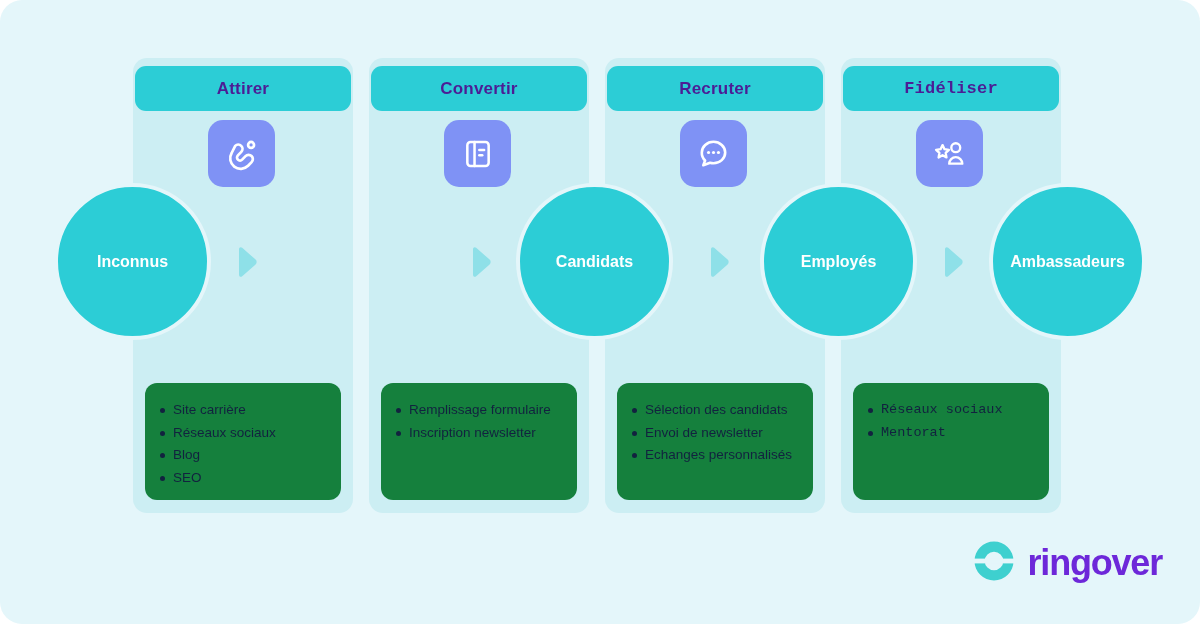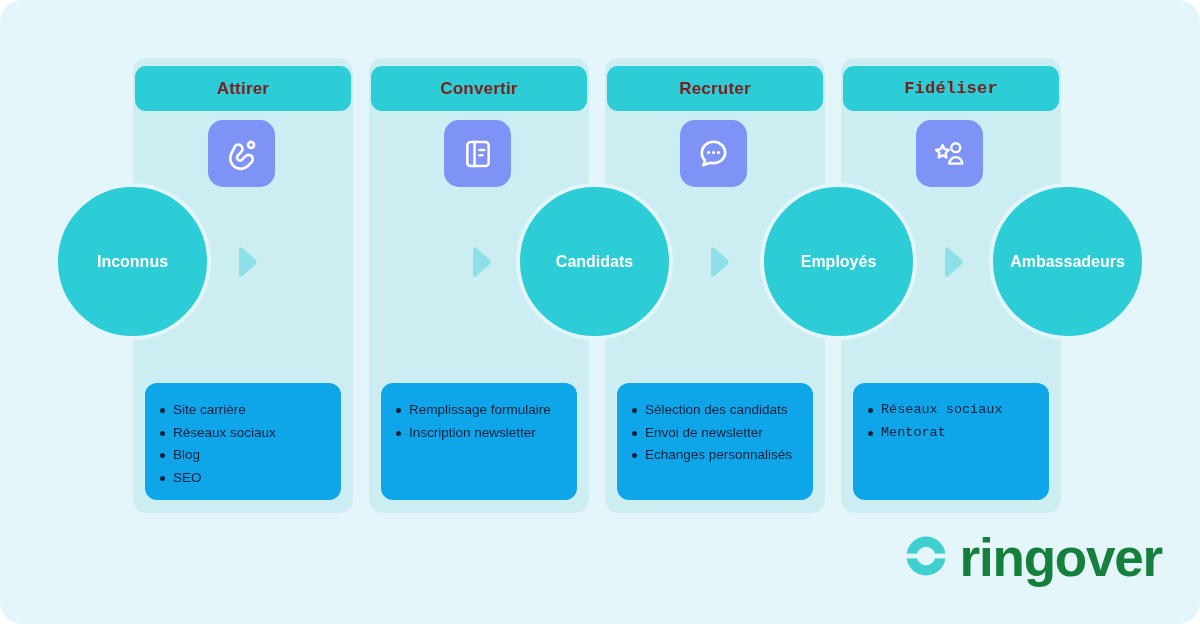--- a/index.html
+++ b/index.html
@@ -38,21 +38,21 @@
     position: absolute;
     left: 2px;
     top: 8px;
     width: 216px;
     height: 45px;
     background: #2ccdd6;
     border-radius: 11px;
     display: flex;
     align-items: center;
     justify-content: center;
-    color: #7f1d1d;
+    color: #4c1d95;
     font-size: 17px;
     font-weight: bold;
     letter-spacing: 0.2px;
   }
 
   
   .icon-tile {
     position: absolute;
     left: 75px;
     top: 62px;
@@ -66,21 +66,21 @@
   }
   .icon-tile svg { display: block; }
 
   
   .list-box {
     position: absolute;
     left: 12px;
     bottom: 13px;
     width: 196px;
     height: 117px;
-    background: #0ea5e9;
+    background: #15803d;
     border-radius: 12px;
     padding: 16px 0 0 0;
     box-sizing: border-box;
   }
   .list-box ul {
     margin: 0;
     padding: 0 10px 0 28px;
     list-style: none;
   }
   .list-box li {
@@ -141,23 +141,23 @@
   
   #brand-logo {
     position: absolute;
     right: 38px;
     bottom: 36px;
     display: flex;
     align-items: center;
     gap: 11px;
   }
   #brand-wordmark {
-    font-size: 53px;
+    font-size: 36px;
     font-weight: bold;
-    color: #15803d;
+    color: #6d28d9;
     letter-spacing: -1.2px;
   }
 </style>
 </head>
 <body>
 
 <div id="canvas">
 
   <div class="column" id="col-0">
     <div class="stage-header">

